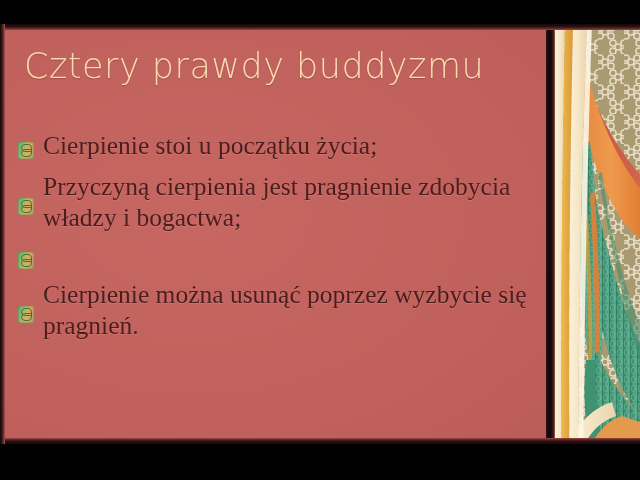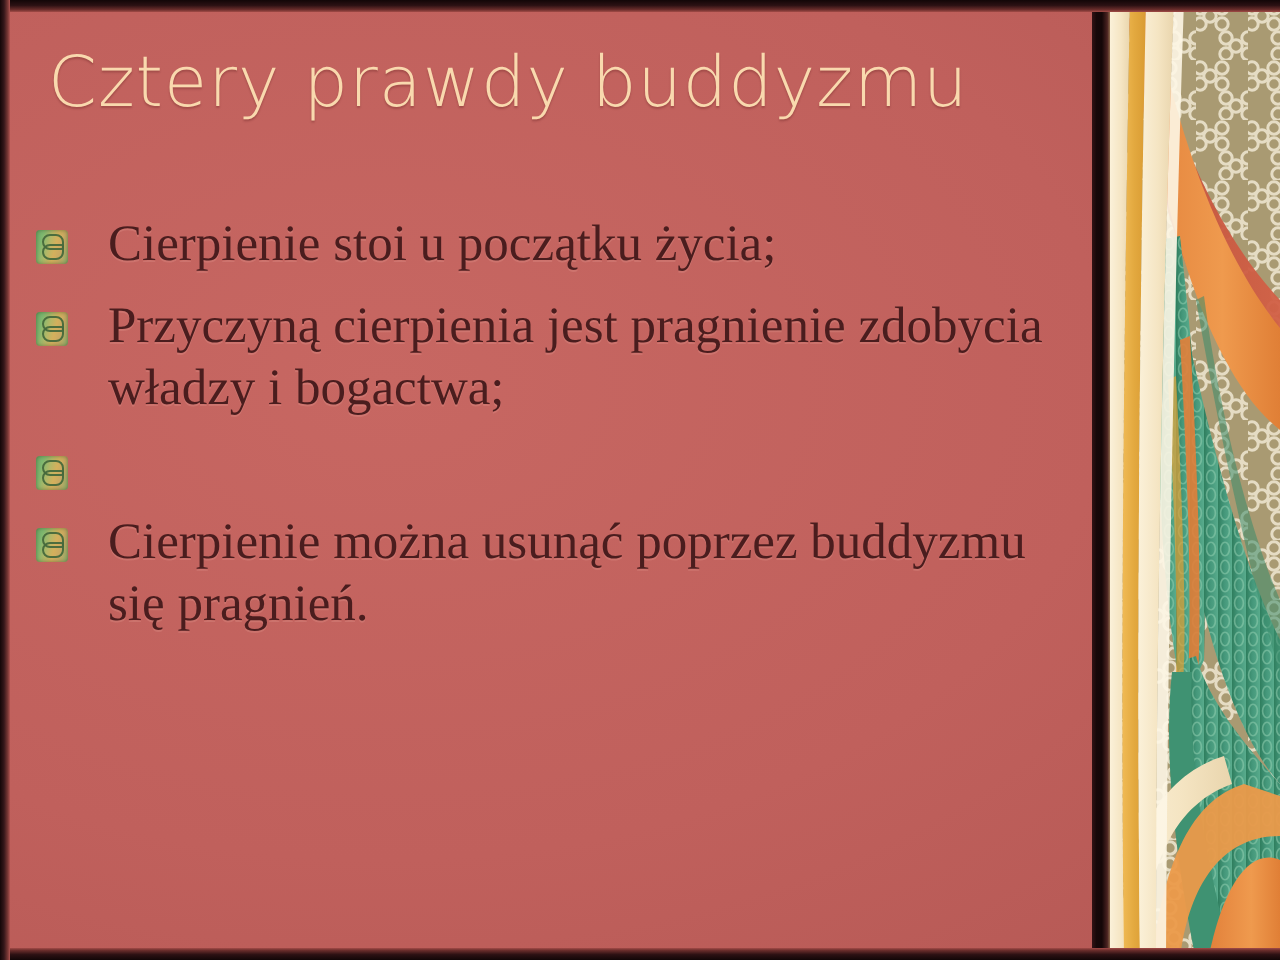--- a/index.html
+++ b/index.html
@@ -3,24 +3,25 @@
 <meta charset="utf-8">
 <style>
   html, body {
     margin: 0;
     padding: 0;
     background: #000;
   }
   .slide {
     position: relative;
     width: 640px;
-    height: 480px;
+    height: 420px;
     overflow: hidden;
     background: #c0605c;
     font-family: "Liberation Serif", serif;
+    margin-top: 24px;
   }
 
   
   .frame-top, .frame-bottom {
     position: absolute;
     left: 0;
     width: 640px;
     height: 6px;
     z-index: 40;
     pointer-events: none;
@@ -73,23 +74,22 @@
   
   .bullet-list {
     position: absolute;
     left: 18px;
     top: 106px;
     width: 516px;
     z-index: 20;
   }
   .bullet-item {
     display: flex;
-    align-items: flex-start;
+    align-items: center;
     margin-bottom: 10px;
-    gap: 11px;
   }
   .bullet-glyph {
     flex: 0 0 auto;
     width: 16px;
     height: 17px;
     margin-top: 9px;
     margin-right: 9px;
     position: relative;
     border-radius: 2px;
     background:
@@ -174,21 +174,21 @@
       <span class="bullet-glyph"></span>
       <span class="bullet-text">Przyczyną cierpienia jest pragnienie zdobycia władzy i bogactwa;</span>
     </div>
 
     <div class="bullet-item">
       <span class="bullet-glyph"></span>
     </div>
 
     <div class="bullet-item">
       <span class="bullet-glyph"></span>
-      <span class="bullet-text">Cierpienie można usunąć poprzez buddyzmu się pragnień.</span>
+      <span class="bullet-text">Cierpienie można usunąć poprzez wyzbycie się pragnień.</span>
     </div>
 
   </div>
 
   <div class="deco-panel">
     <svg class="deco-svg" viewBox="0 0 94 480" preserveAspectRatio="none">
       <defs>
         <pattern id="flowerPat" x="0" y="0" width="26" height="30" patternUnits="userSpaceOnUse">
           <g fill="none" stroke="#f0e8d2" stroke-width="1.5" opacity="0.85">
             <circle cx="7" cy="8" r="3.1"></circle>

